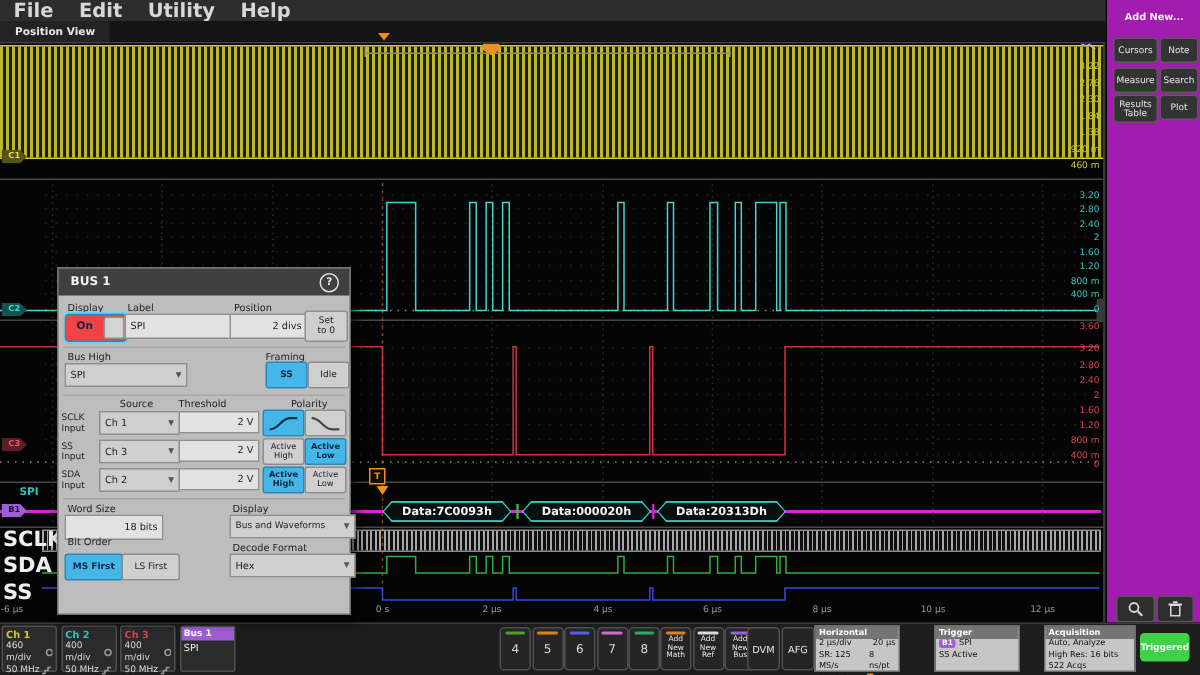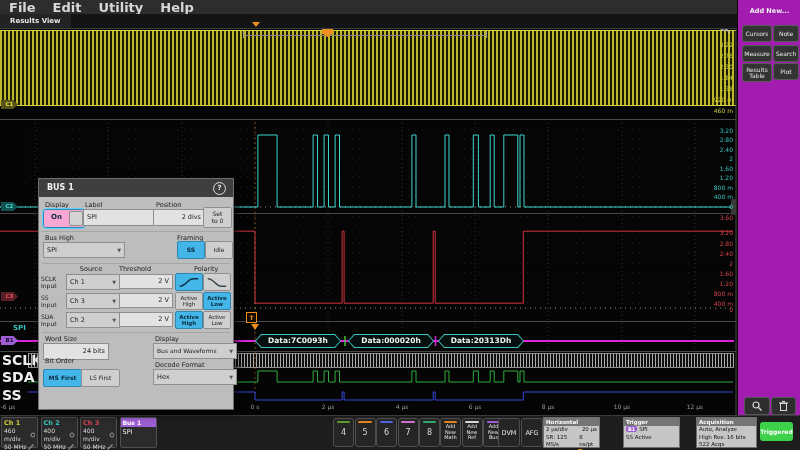--- a/index.html
+++ b/index.html
@@ -41,21 +41,21 @@
   #dlg-titlebar{position:absolute;left:0;top:0;width:100%;height:18px;background:#3f3f3f;}
   #dlg-title{position:absolute;left:8px;top:4px;font-size:8px;font-weight:bold;color:#f2f2f2;}
   #dlg-help{position:absolute;right:7px;top:3px;width:11px;height:11px;border:1px solid #e0e0e0;border-radius:50%;color:#e8e8e8;font-size:7px;font-weight:bold;text-align:center;line-height:11px;cursor:pointer;}
   .dlbl{position:absolute;font-size:6.5px;color:#1d1d1d;}
   .dfield{position:absolute;background:#e2e2e2;border:1px solid #8f8f8f;font-size:6.5px;color:#1d1d1d;line-height:15px;padding:0 3px;}
   .ddrop{position:absolute;background:#cfcfcf;border:1px solid #8f8f8f;font-size:6.5px;color:#1d1d1d;line-height:14px;padding:0 3px;cursor:pointer;}
   .ddrop .caret{position:absolute;right:3px;top:0;color:#555;font-size:5px;}
   .dbtn{position:absolute;background:#cfcfcf;border:1px solid #8f8f8f;border-radius:2px;font-size:6px;color:#1d1d1d;text-align:center;display:flex;align-items:center;justify-content:center;white-space:pre-line;line-height:6.5px;cursor:pointer;}
   .dbtn.sel{background:#45b6e8;border-color:#2e86b4;color:#07293d;font-weight:bold;}
   .ddiv{position:absolute;left:3px;width:188px;height:1px;background:#a6a6a6;}
-  #dlg-toggle{position:absolute;left:4px;top:30px;width:40px;height:17px;background:#f9a8d4;border:1px solid #2e86b4;border-radius:3px;outline:1px solid #62d2ff;cursor:pointer;}
+  #dlg-toggle{position:absolute;left:4px;top:30px;width:40px;height:17px;background:#ef4444;border:1px solid #2e86b4;border-radius:3px;outline:1px solid #62d2ff;cursor:pointer;}
   #dlg-toggle .on{position:absolute;left:7px;top:3px;font-size:7px;font-weight:bold;color:#07293d;}
   #dlg-toggle .knob{position:absolute;right:1px;top:1px;width:12px;height:13px;background:#d4d4d4;border:1px solid #8f8f8f;border-radius:2px;}
   
   #bottombar{left:0;top:415px;width:800px;height:35px;background:#1d1d1d;border-top:1px solid #3a3a3a;z-index:6;}
   .chbadge{position:absolute;top:1px;width:37px;height:31px;background:#2b2b2b;border:1px solid #4f4f4f;border-radius:2px;padding:1px 2px;box-sizing:border-box;cursor:pointer;}
   .chbadge .nm{font-size:6.5px;font-weight:bold;}
   .chbadge .ln{font-size:6px;color:#dcdcdc;line-height:8px;display:flex;justify-content:space-between;align-items:center;}
   .slot{position:absolute;top:2px;width:19px;height:27px;background:#252525;border:1px solid #4f4f4f;border-radius:3px;cursor:pointer;}
   .slot .stripe{margin:2px auto 0;width:70%;height:2px;border-radius:1px;}
   .slot .num{margin-top:5px;text-align:center;font-size:8px;color:#d8d8d8;}
@@ -139,21 +139,21 @@
       <line x1="8" y1="8" x2="11" y2="11" stroke="#b8b8b8" stroke-width="1.4"></line>
   </svg>
 
   <div id="menubar" class="abs">
       <div class="menu-item">File</div>
       <div class="menu-item">Edit</div>
       <div class="menu-item">Utility</div>
       <div class="menu-item">Help</div>
     </div>
   <div id="tabbar" class="abs">
-    <div id="wave-tab">Results View</div>
+    <div id="wave-tab">Position View</div>
     <div class="abs ov-track"></div>
     <div class="abs ov-tick" style="left:243px;"></div>
     <div class="abs ov-tick" style="left:486px;"></div>
     <div class="abs ov-handle"></div>
   </div>
   <div class="abs ov-trig" style="z-index:7;"></div>
 
   <div id="sidebar" class="abs">
     <div id="sb-title">Add New...</div>
   <div class="sb-btn" style="left: 4px; top: 25px; width: 28px; height: 15px;">Cursors</div>
@@ -200,21 +200,21 @@
     <div class="dlbl" style="left:138px;top:55px;">Framing</div>
     <div class="dbtn sel" style="left:138px;top:62px;width:26px;height:16px;">SS</div>
     <div class="dbtn" style="left:166px;top:62px;width:26px;height:16px;">Idle</div>
     <div class="ddiv" style="top:84px;"></div>
     <div class="dlbl" style="left:27px;top:86px;width:50px;text-align:center;">Source</div>
     <div class="dlbl" style="left:80px;top:86px;">Threshold</div>
     <div class="dlbl" style="left:136px;top:86px;margin-left:19px;">Polarity</div>
     <div id="dlg-rows"></div>
     <div class="ddiv" style="top:153px;"></div>
     <div class="dlbl" style="left:6px;top:156px;">Word Size</div>
-    <div class="dfield" style="left:4px;top:164px;width:58px;height:15px;text-align:right;">24 bits</div>
+    <div class="dfield" style="left:4px;top:164px;width:58px;height:15px;text-align:right;">18 bits</div>
     <div class="dlbl" style="left:116px;top:156px;">Display</div>
     <div class="ddrop" style="left:114px;top:164px;width:76px;height:14px;font-size:6px;"><span>Bus and Waveforms</span><span class="caret">▼</span></div>
     <div class="dlbl" style="left:6px;top:178px;">Bit Order</div>
     <div class="dbtn sel" style="left:4px;top:190px;width:37px;height:16px;">MS First</div>
     <div class="dbtn" style="left:42px;top:190px;width:37px;height:16px;">LS First</div>
     <div class="dlbl" style="left:116px;top:182px;">Decode Format</div>
     <div class="ddrop" style="left:114px;top:190px;width:76px;height:14px;"><span>Hex</span><span class="caret">▼</span></div>
   <div class="dlbl pre" style="left: 2px; top: 97px; width: 24px; font-size: 6px; line-height: 6.5px;">SCLK
 Input</div>
       <div class="ddrop" style="left: 27px; top: 95px; width: 46px; height: 14px;"><span>Ch 1</span><span class="caret">▼</span></div>

